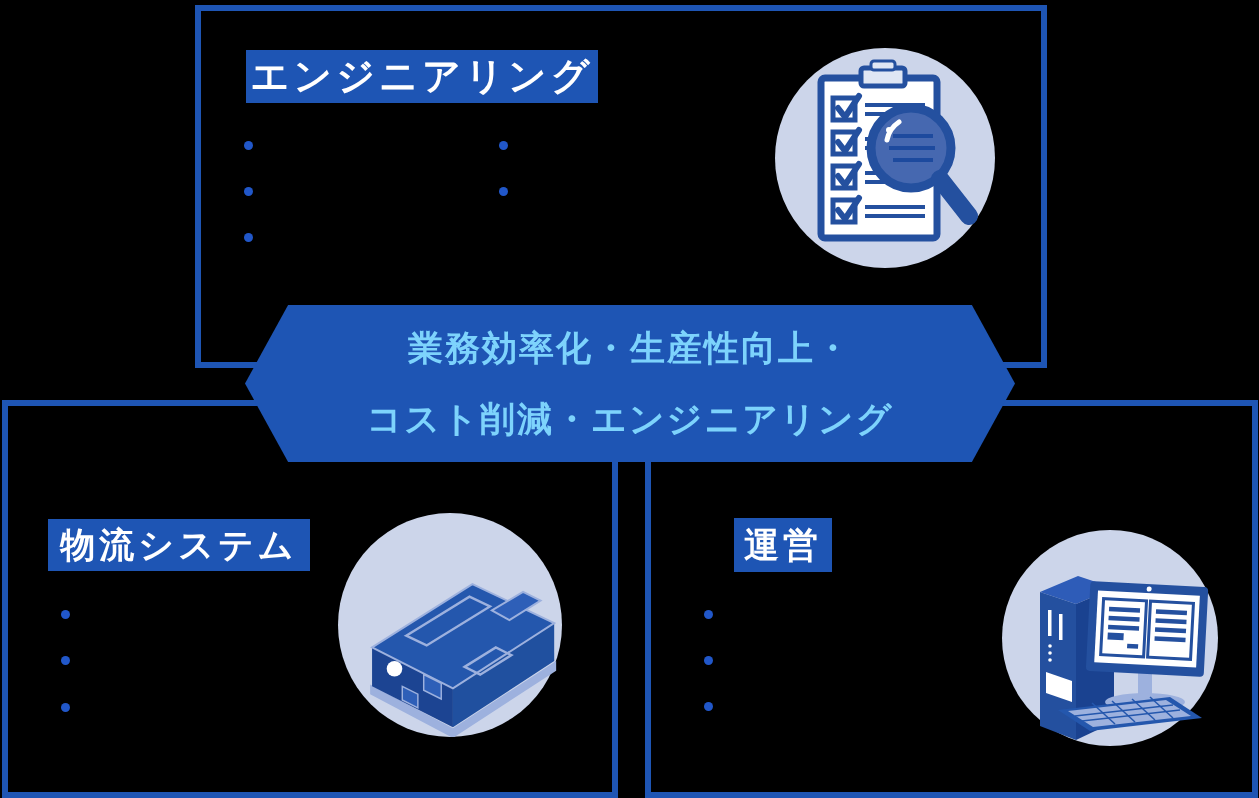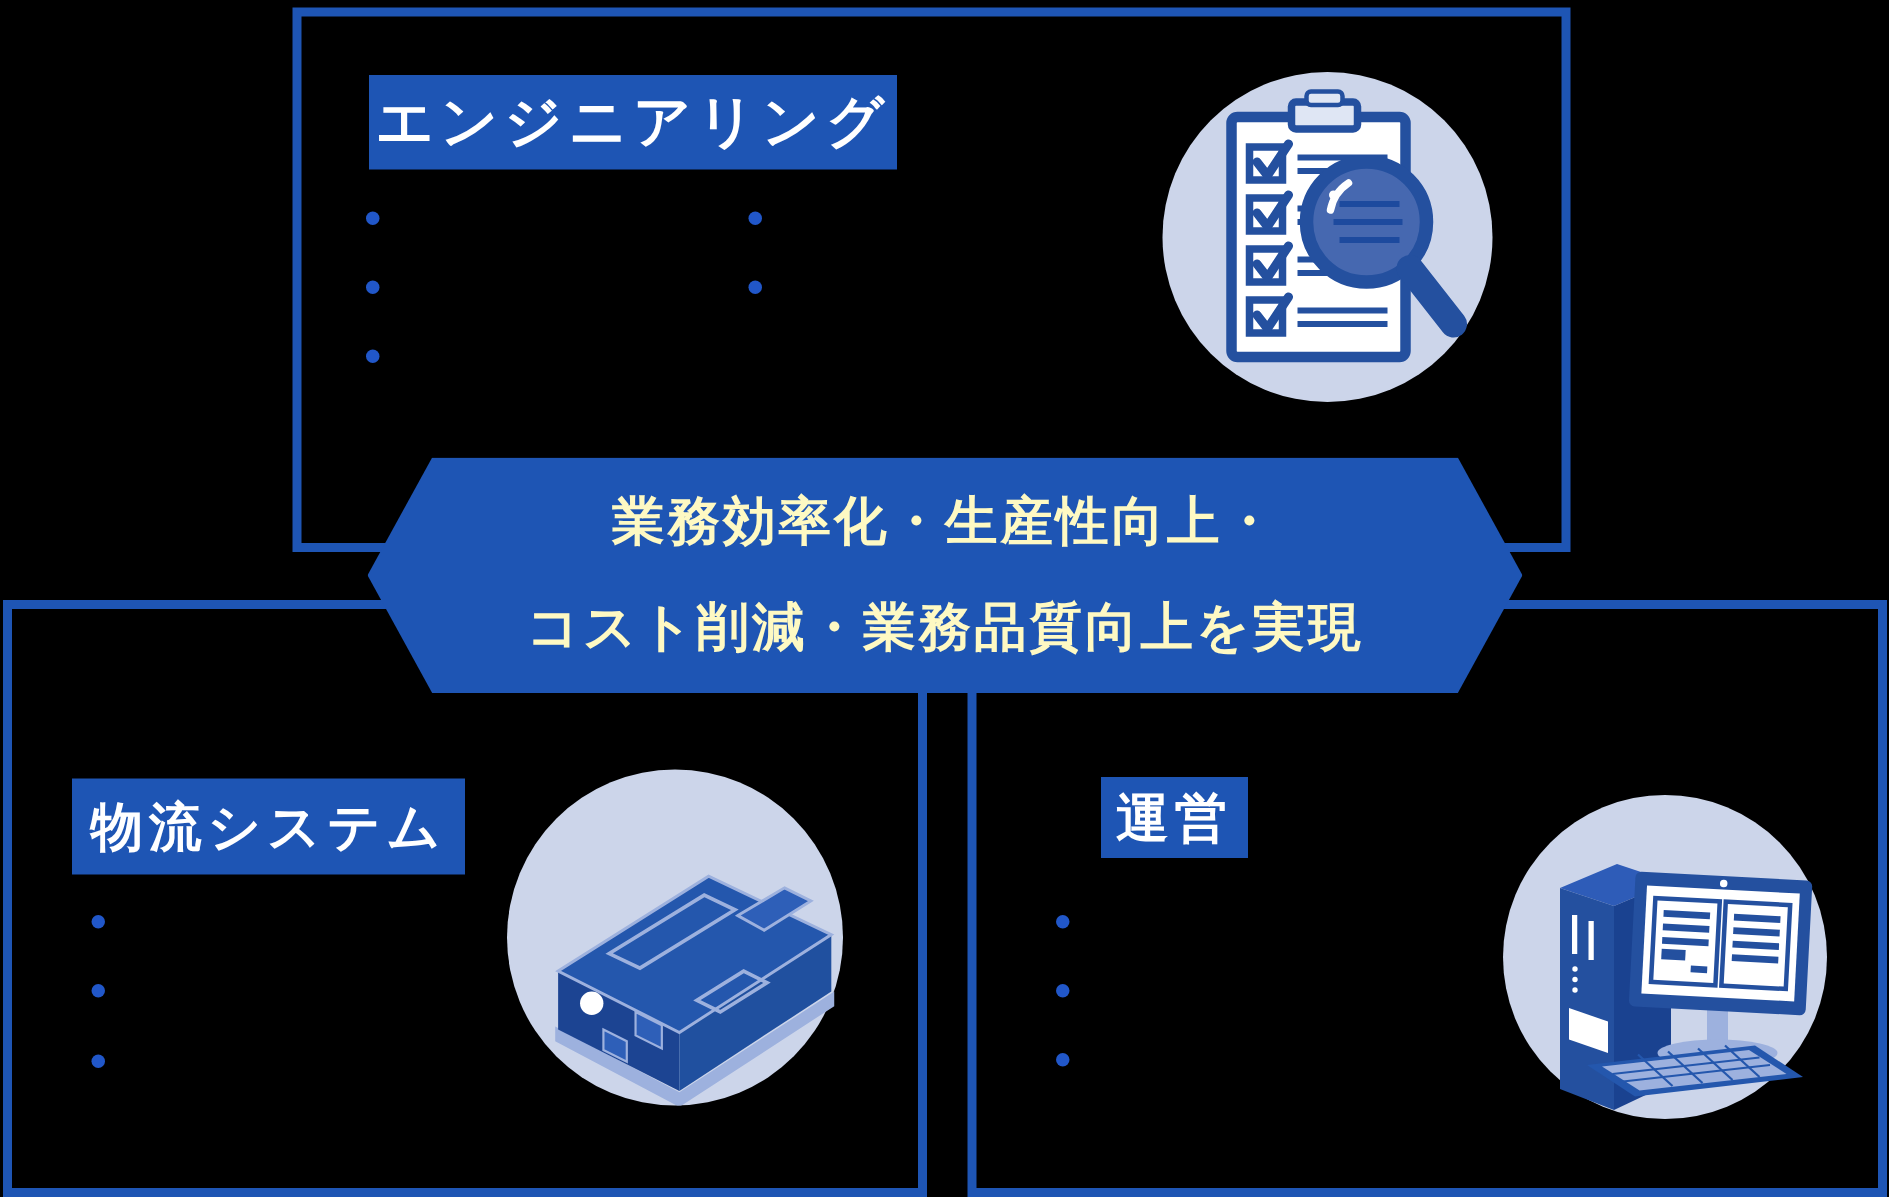--- a/index.html
+++ b/index.html
@@ -23,22 +23,22 @@
   .section-label{
     position:absolute;
     background:#1e55b4;
     color:#fff;
     font-weight:bold;
     display:flex;align-items:center;justify-content:center;
     letter-spacing:4px;
     z-index:3;
     box-sizing:border-box;
   }
-  #label-engineering{left:246px;top:50px;width:352px;height:63px;font-size:38px;}
-  #label-logistics{left:48px;top:519px;width:262px;height:64px;font-size:35px;}
+  #label-engineering{left:246px;top:50px;width:352px;height:53px;font-size:38px;}
+  #label-logistics{left:48px;top:519px;width:262px;height:52px;font-size:35px;}
   #label-operations{left:695px;top:518px;width:98px;height:54px;font-size:35px;margin-left:39px;}
 
   .bullet{
     position:absolute;
     width:9px;height:9px;border-radius:50%;
     background:#2157c9;
     z-index:2;
   }
 
   .icon-circle{
@@ -56,21 +56,21 @@
   #banner{
     position:absolute;
     left:245px;top:305px;width:770px;height:157px;
     background:#1e55b4;
     clip-path:polygon(0 50%,5.6% 0,94.4% 0,100% 50%,94.4% 100%,5.6% 100%);
     display:flex;flex-direction:column;align-items:center;justify-content:center;
     gap:36px;
     z-index:5;
   }
   .banner-line{
-    color:#fef9c3;
+    color:#7dd3fc;
     font-size:35px;
     font-weight:bold;
     letter-spacing:2px;
     line-height:1;
     white-space:nowrap;
   }
 </style>
 </head>
 <body>
 
@@ -205,16 +205,16 @@
         <line x1="90" y1="173" x2="113" y2="194"></line>
         <line x1="110" y1="171" x2="133" y2="192"></line>
         <line x1="130" y1="169" x2="153" y2="190"></line>
         <line x1="148" y1="167" x2="171" y2="188"></line>
       </g>
     </svg>
   </div>
 
   <div id="banner">
     <div class="banner-line">業務効率化・生産性向上・</div>
-    <div class="banner-line">コスト削減・業務品質向上を実現</div>
+    <div class="banner-line">コスト削減・エンジニアリング</div>
   </div>
 
 </div>
 
 </body></html>

